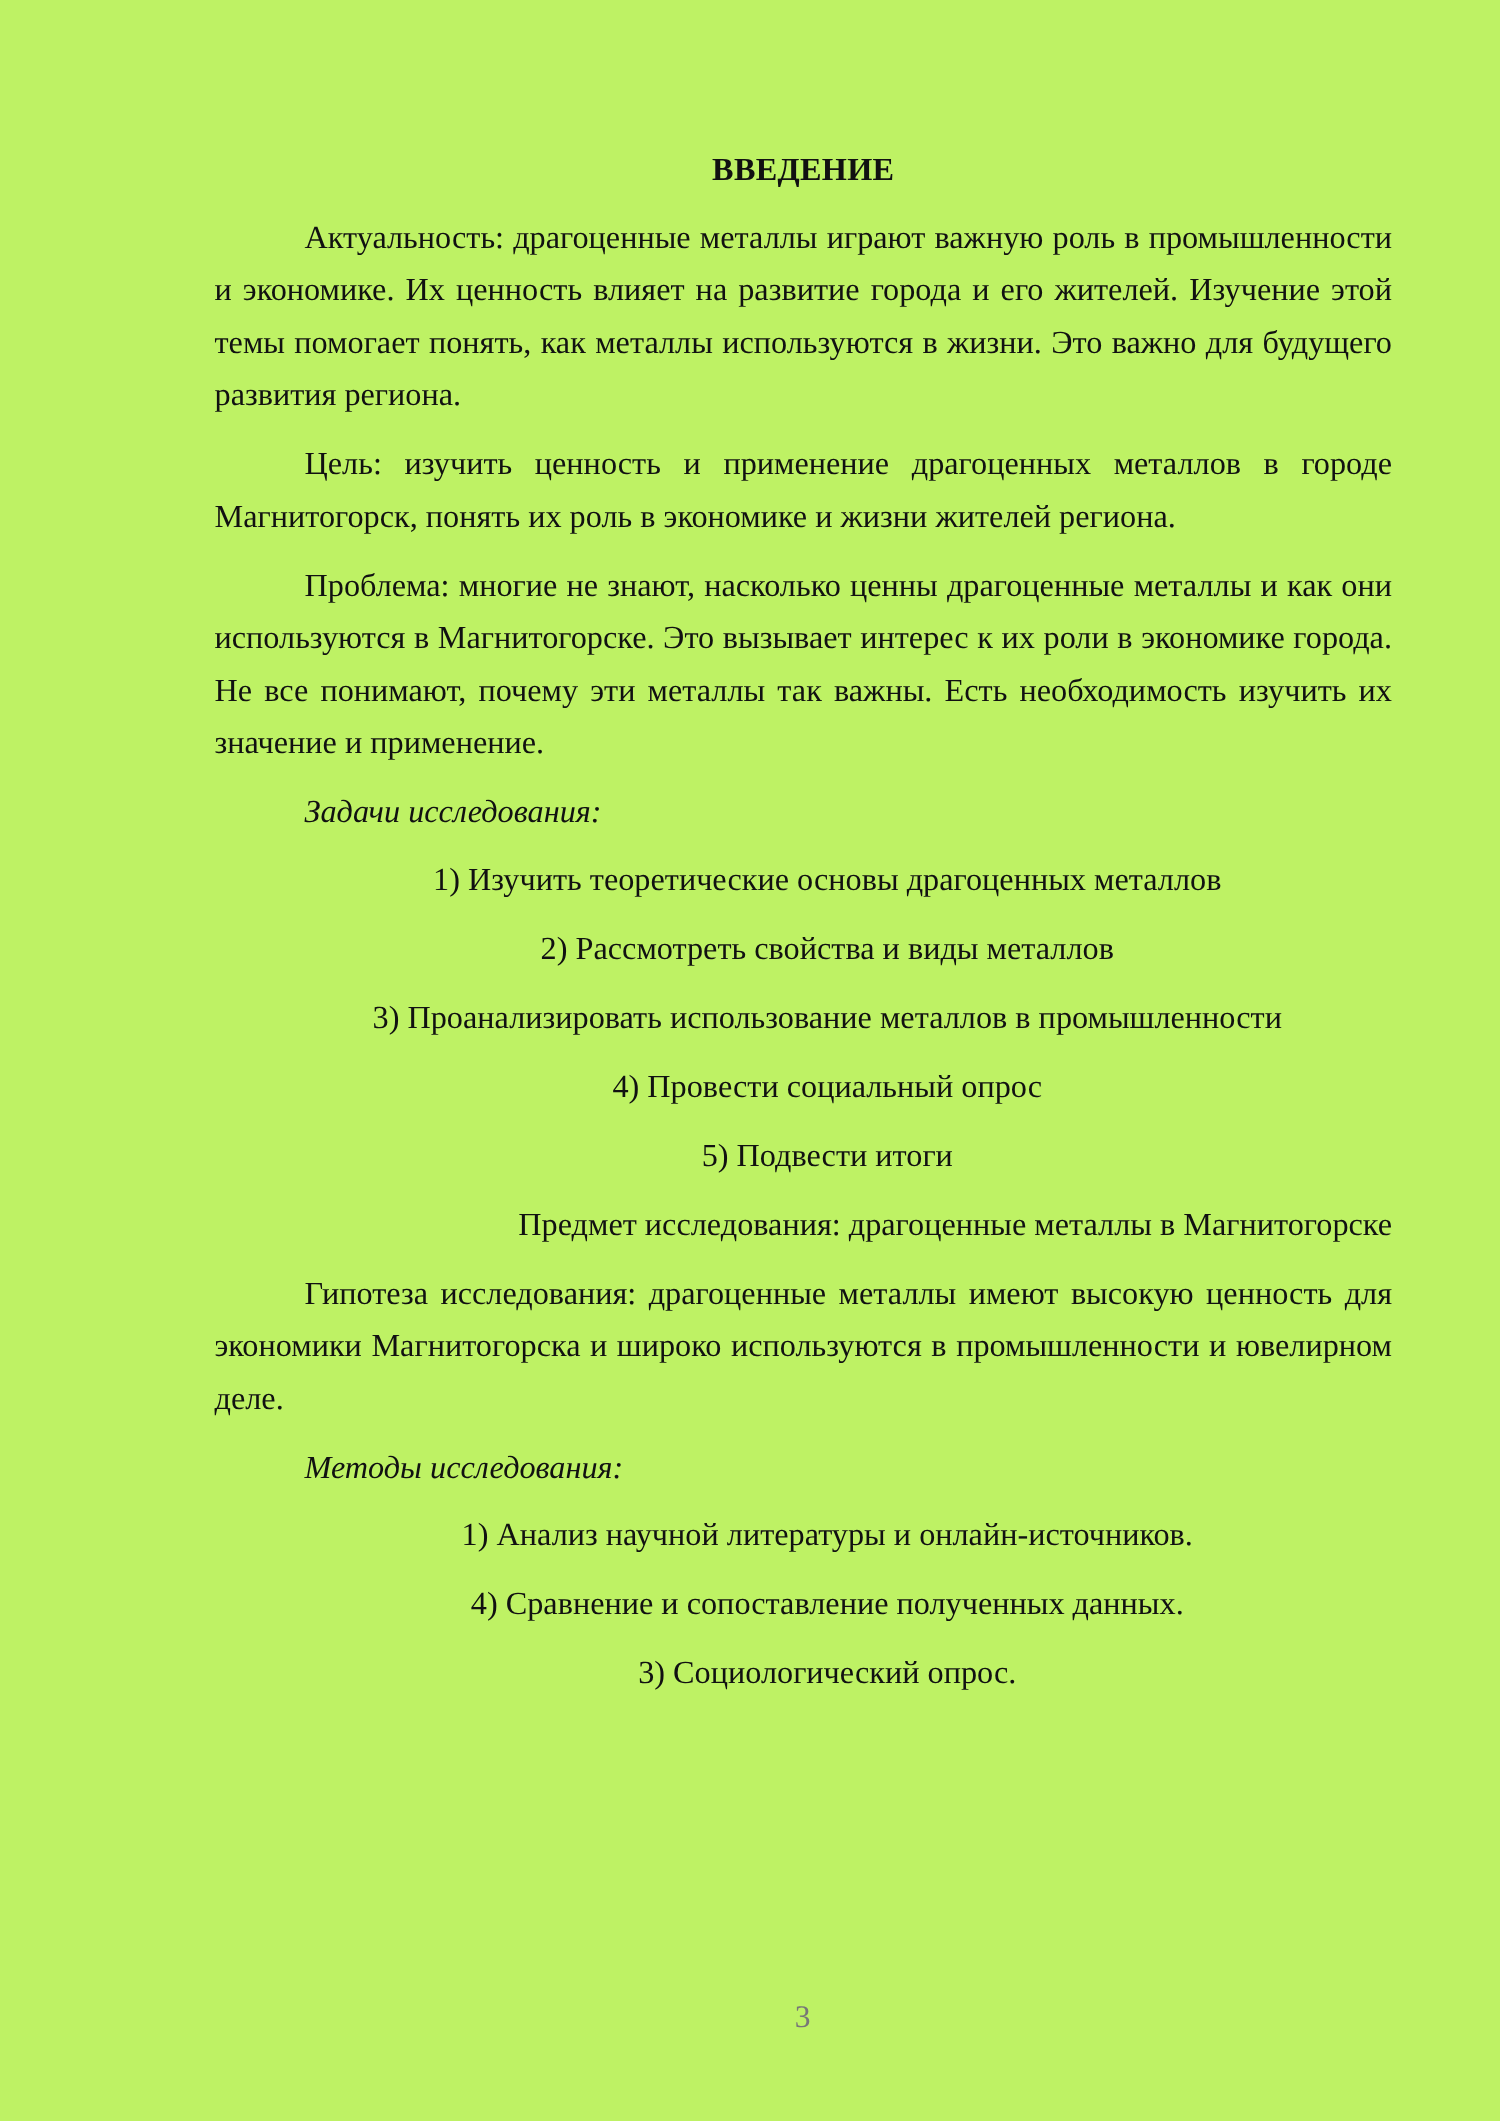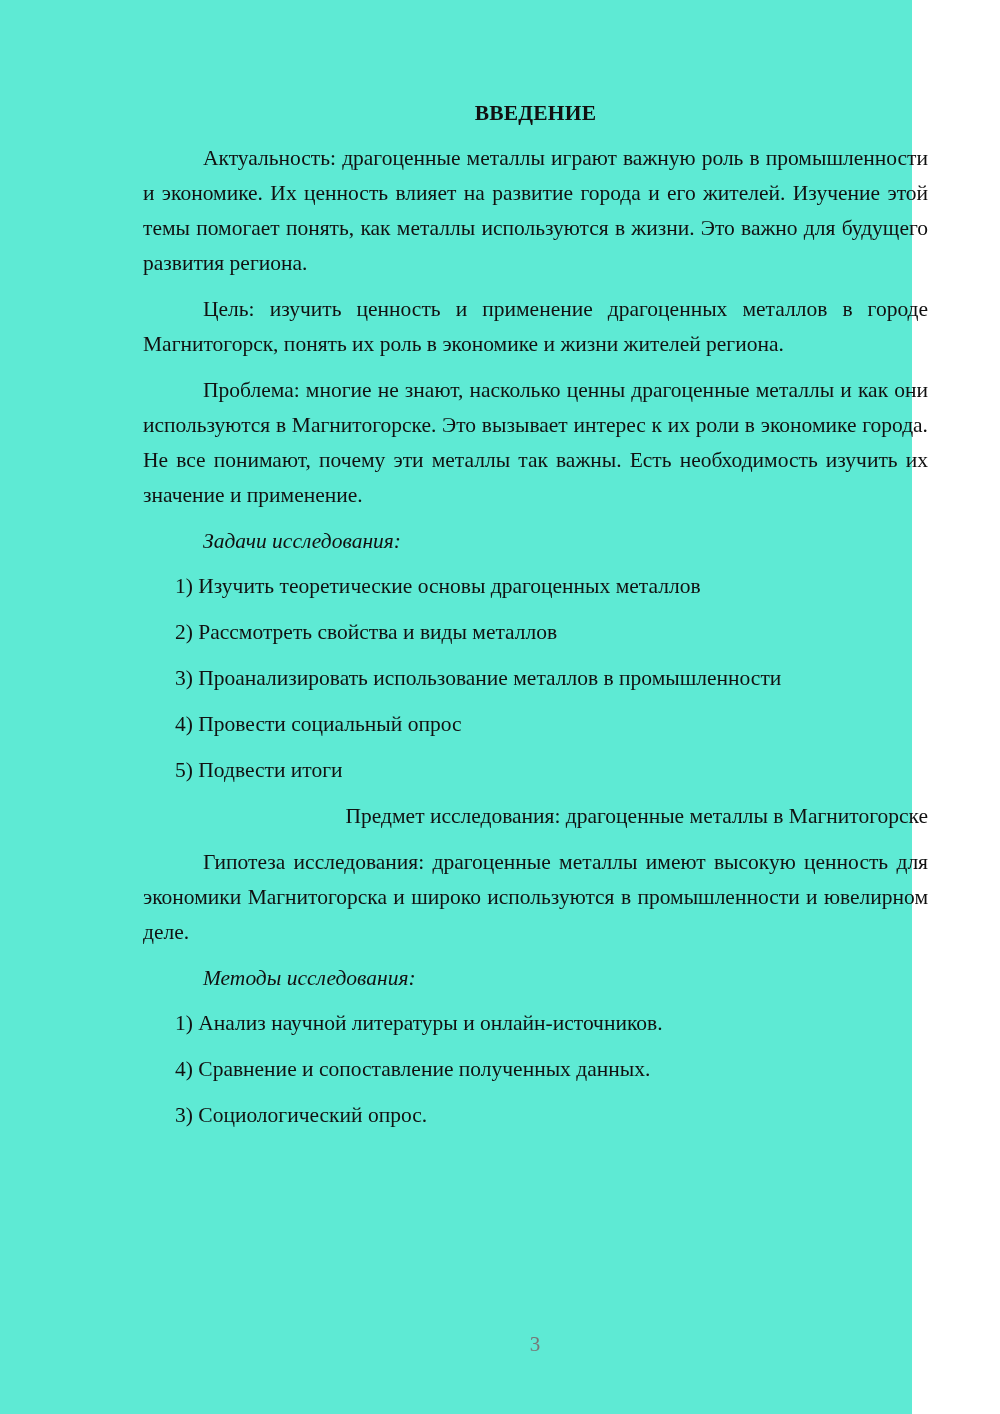--- a/index.html
+++ b/index.html
@@ -11,22 +11,22 @@
       width: 1000px;
       height: 1414px;
       position: relative;
       overflow: hidden;
       font-family: "Liberation Serif", "DejaVu Serif", serif;
       color: #111111;
     }
     .page {
       position: absolute;
       left: 0; top: 0;
-      width: 912px; height: 1414px;
-      background: #5eead4;
+      width: 1000px; height: 1414px;
+      background: #bef264;
     }
     .content {
       position: absolute;
       left: 143px;
       top: 96px;
       width: 785px;
       font-size: 21.5px;
       line-height: 35px;
     }
     .title {
@@ -51,20 +51,21 @@
       font-style: italic;
     }
     .list {
       list-style: none;
       margin: 0;
       padding: 0;
     }
     .list-item {
       padding-left: 32px;
       margin: 0 0 11px 0;
+      text-align: center;
     }
     .page-number {
       position: absolute;
       left: 0;
       width: 1070px;
       top: 1332px;
       text-align: center;
       font-size: 21px;
       color: #777777;
     }

